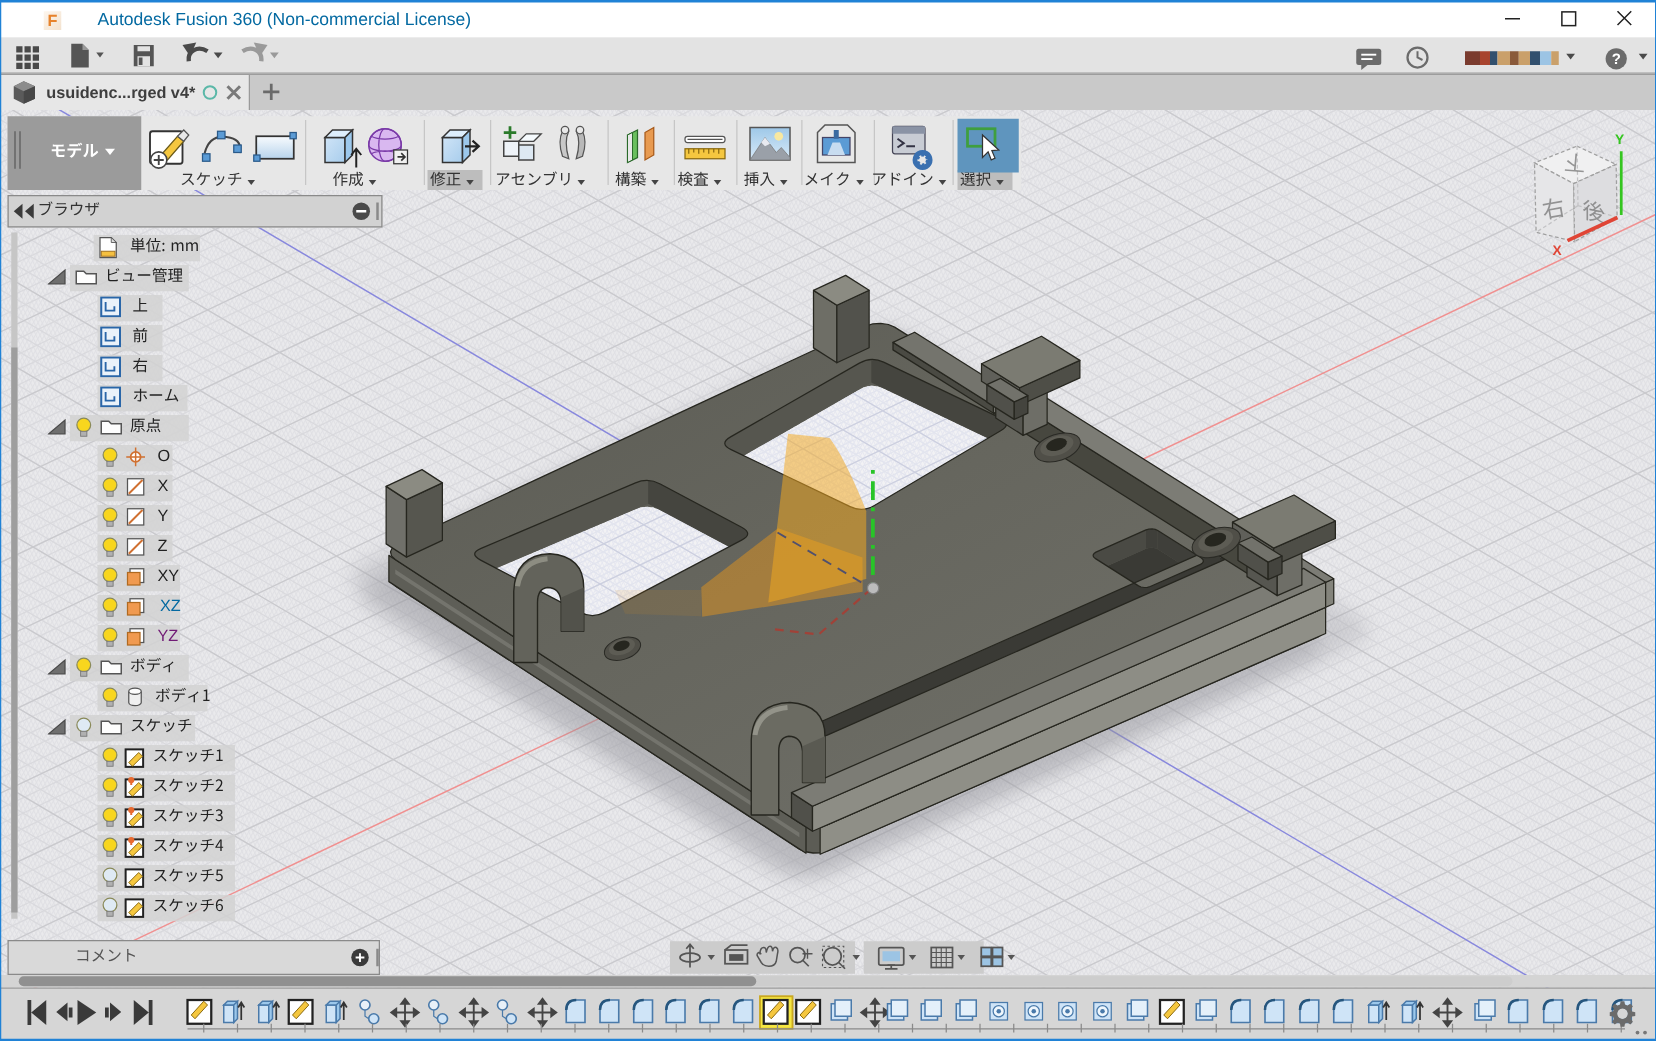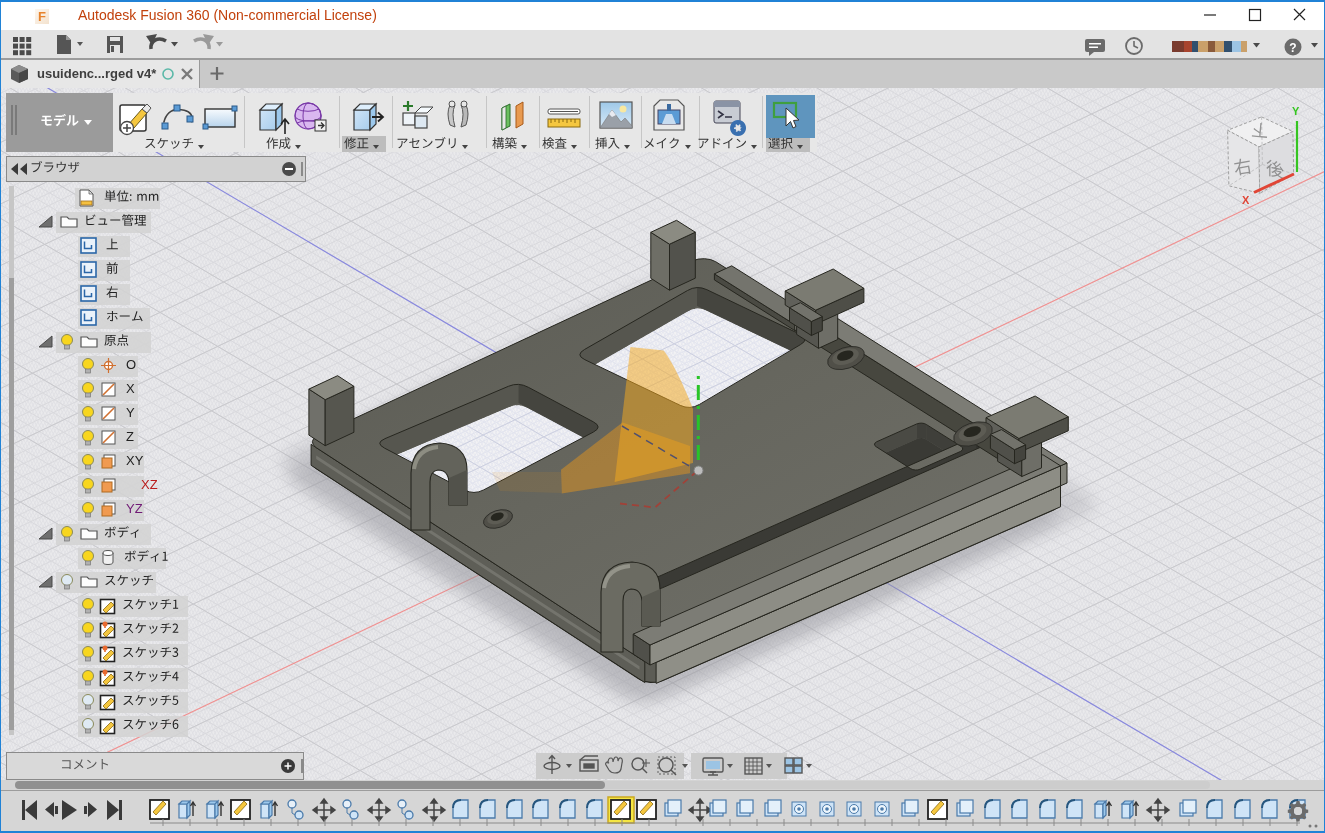--- a/index.html
+++ b/index.html
@@ -1687,21 +1687,21 @@
         <use href="#j2"></use>
       </g>
     </g>
     <line x1="1297" y1="121" x2="1297" y2="172" stroke="#35c520" stroke-width="2.2"></line>
     <text x="1292" y="115" fill="#35c520" font-size="11" font-weight="bold" font-family="Liberation Sans">Y</text>
     <line x1="1254" y1="192.5" x2="1294" y2="174" stroke="#e04536" stroke-width="3"></line>
     <text x="1242" y="204" fill="#e04536" font-size="11" font-weight="bold" font-family="Liberation Sans">X</text>
   </svg>
 <div style="position:absolute;left:0;top:0;width:1325px;height:30px;background:#fff;border-top:2px solid #2082d6;box-sizing:border-box"></div>
 <div style="position:absolute;left:35px;top:9px;width:14px;height:15px;background:linear-gradient(135deg,#fdf6ee,#f3e2ce);font:bold 13px 'Liberation Sans';color:#e7832c;text-align:center;line-height:15px">F</div>
-<div style="position:absolute;left:78px;top:7px;font:14px 'Liberation Sans';color:#c2410c">Autodesk Fusion 360 (Non-commercial License)</div>
+<div style="position:absolute;left:78px;top:7px;font:14px 'Liberation Sans';color:#0369a1">Autodesk Fusion 360 (Non-commercial License)</div>
 <svg style="position:absolute;left:1190px;top:0" width="135" height="30">
     <line x1="14" y1="15" x2="26" y2="15" stroke="#222" stroke-width="1.2"></line>
     <rect x="59.5" y="9.5" width="11" height="11" fill="none" stroke="#222" stroke-width="1.2"></rect>
     <path d="M104,9 L115,20 M115,9 L104,20" stroke="#222" stroke-width="1.2"></path>
   </svg>
 <div style="position:absolute;left:0;top:30px;width:1325px;height:29px;background:#e3e3e3;border-bottom:1px solid #9c9c9c;box-sizing:border-box"></div>
 <svg style="position:absolute;left:0;top:30px" width="1325" height="29" viewBox="0 30 1325 29">
     <rect x="13.0" y="37.0" width="5" height="5" fill="#4a4a4a"></rect>
     <rect x="13.0" y="43.6" width="5" height="5" fill="#4a4a4a"></rect>
     <rect x="13.0" y="50.2" width="5" height="5" fill="#4a4a4a"></rect>
@@ -2122,21 +2122,21 @@
 <div style="position:absolute;left:78px;top:476px;width:66px;height:21px;background:rgba(210,210,210,0.85)"></div>
 <div style="position:absolute;left:81px;top:477px;width:66px;height:20px;white-space:nowrap"></div>
 <svg style="position:absolute;left:81px;top:477px" width="14" height="18">
     <circle cx="7" cy="7" r="5.5" fill="#f8d61e" stroke="#8a8a5a"></circle>
     <rect x="4.5" y="12" width="5" height="4" fill="#b0b0b0" stroke="#777" stroke-width="0.7"></rect>
   </svg>
 <svg style="position:absolute;left:100px;top:477px" width="17" height="17">
     <rect x="4" y="2" width="11" height="11" fill="#fff" stroke="#555"></rect>
     <rect x="2" y="5" width="10" height="10" fill="#f09a50" stroke="#b06a20"></rect>
   </svg>
-<div style="position:absolute;left:141px;top:477px;font:13px 'Liberation Sans';color:#b91c1c">XZ</div>
+<div style="position:absolute;left:128px;top:477px;font:13px 'Liberation Sans';color:#0369a1">XZ</div>
 <div style="position:absolute;left:78px;top:500px;width:66px;height:21px;background:rgba(210,210,210,0.85)"></div>
 <div style="position:absolute;left:81px;top:501px;width:66px;height:20px;white-space:nowrap"></div>
 <svg style="position:absolute;left:81px;top:501px" width="14" height="18">
     <circle cx="7" cy="7" r="5.5" fill="#f8d61e" stroke="#8a8a5a"></circle>
     <rect x="4.5" y="12" width="5" height="4" fill="#b0b0b0" stroke="#777" stroke-width="0.7"></rect>
   </svg>
 <svg style="position:absolute;left:100px;top:501px" width="17" height="17">
     <rect x="4" y="2" width="11" height="11" fill="#fff" stroke="#555"></rect>
     <rect x="2" y="5" width="10" height="10" fill="#f09a50" stroke="#b06a20"></rect>
   </svg>

